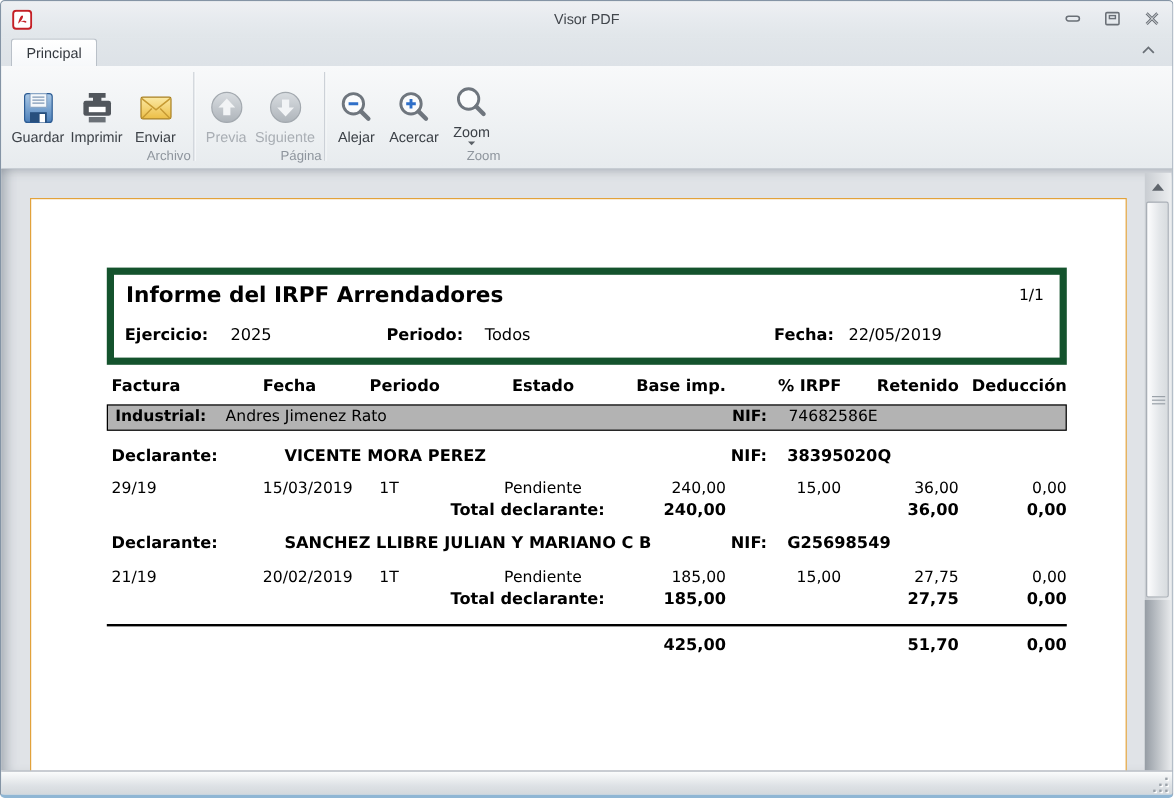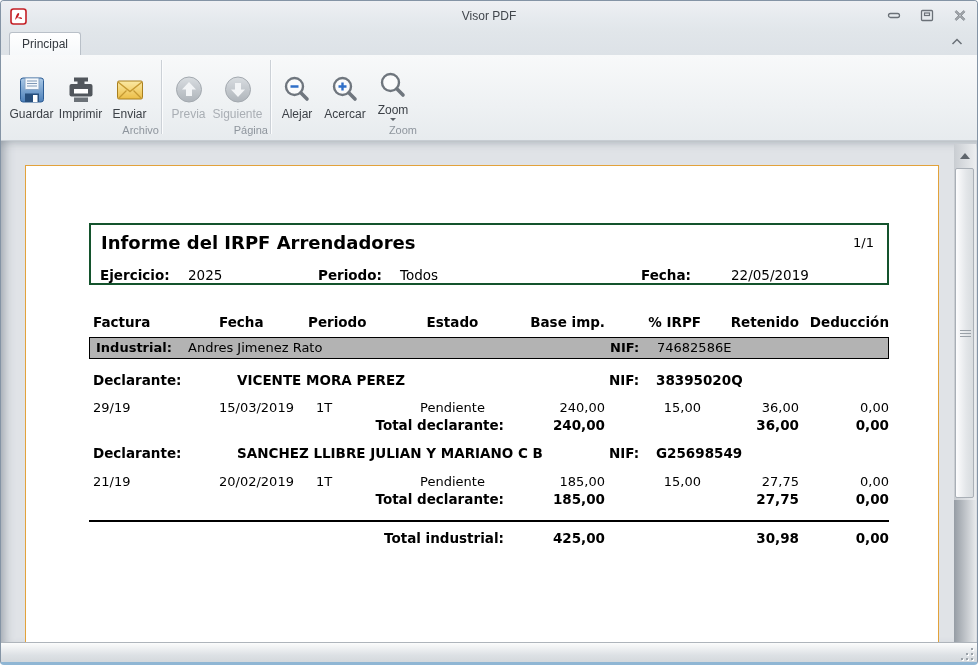--- a/index.html
+++ b/index.html
@@ -67,21 +67,21 @@
     background:#e0e3e7;overflow:hidden;
     box-shadow:inset 10px 0 10px -6px rgba(110,120,132,.5),
                inset 0 8px 8px -6px rgba(110,120,132,.38);
   }
   .page{
     position:absolute;left:24px;top:24px;width:914px;height:560px;
     background:#ffffff;border:1px solid #e2a23b;
   }
   .content{position:absolute;left:63px;top:0;width:800px;font-family:"DejaVu Sans",sans-serif;color:#000;}
 
-  .hdr-box{position:absolute;left:0;top:57px;width:800px;height:62px;border:2px solid #14532d;}
+  .hdr-box{position:absolute;left:0;top:57px;width:800px;height:81px;border:6px solid #14532d;}
   .hdr-title{position:absolute;left:10px;top:7px;font-size:18px;font-weight:bold;}
   .hdr-page{position:absolute;right:13px;top:10px;font-size:13px;}
   .hdr-meta{position:absolute;left:0;top:42px;width:100%;font-size:13.5px;}
   .hm{position:absolute;white-space:nowrap;}
   .b{font-weight:bold;}
 
   .trow{position:absolute;left:0;width:800px;height:19px;font-size:13px;}
   .cell{position:absolute;white-space:nowrap;}
   .c1{left:4px;width:122px;}
   .c2{left:130px;width:89px;}
@@ -295,21 +295,21 @@
 
         <div class="hdr-box">
           <div class="hdr-title">Informe del IRPF Arrendadores</div>
           <div class="hdr-page">1/1</div>
           <div class="hdr-meta">
             <span class="hm b" style="left:9px">Ejercicio:</span>
             <span class="hm" style="left:97px">2025</span>
             <span class="hm b" style="left:227px">Periodo:</span>
             <span class="hm" style="left:309px">Todos</span>
             <span class="hm b" style="left:550px">Fecha:</span>
-            <span class="hm" style="left:640px">22/05/2019</span>
+            <span class="hm" style="left:612px">22/05/2019</span>
           </div>
         </div>
 
         <div class="trow thead" style="top:148px">
           <span class="cell c1">Factura</span>
           <span class="cell c2">Fecha</span>
           <span class="cell c3">Periodo</span>
           <span class="cell c4">Estado</span>
           <span class="cell c5">Base imp.</span>
           <span class="cell c6">% IRPF</span>
@@ -366,23 +366,22 @@
         <div class="trow totalrow" style="top:325px">
           <span class="cell tlabel">Total declarante:</span>
           <span class="cell c5">185,00</span>
           <span class="cell c7">27,75</span>
           <span class="cell c8">0,00</span>
         </div>
 
         <div class="divider"></div>
 
         <div class="trow totalrow" style="top:364px">
-          <span class="cell tlabel">Total industrial:</span>
           <span class="cell c5">425,00</span>
-          <span class="cell c7">30,98</span>
+          <span class="cell c7">51,70</span>
           <span class="cell c8">0,00</span>
         </div>
 
       </div>
     </div>
 
     <div class="vscroll">
       <div class="vs-up"></div>
       <div class="vs-thumb">
         <div class="vs-grip"></div>

